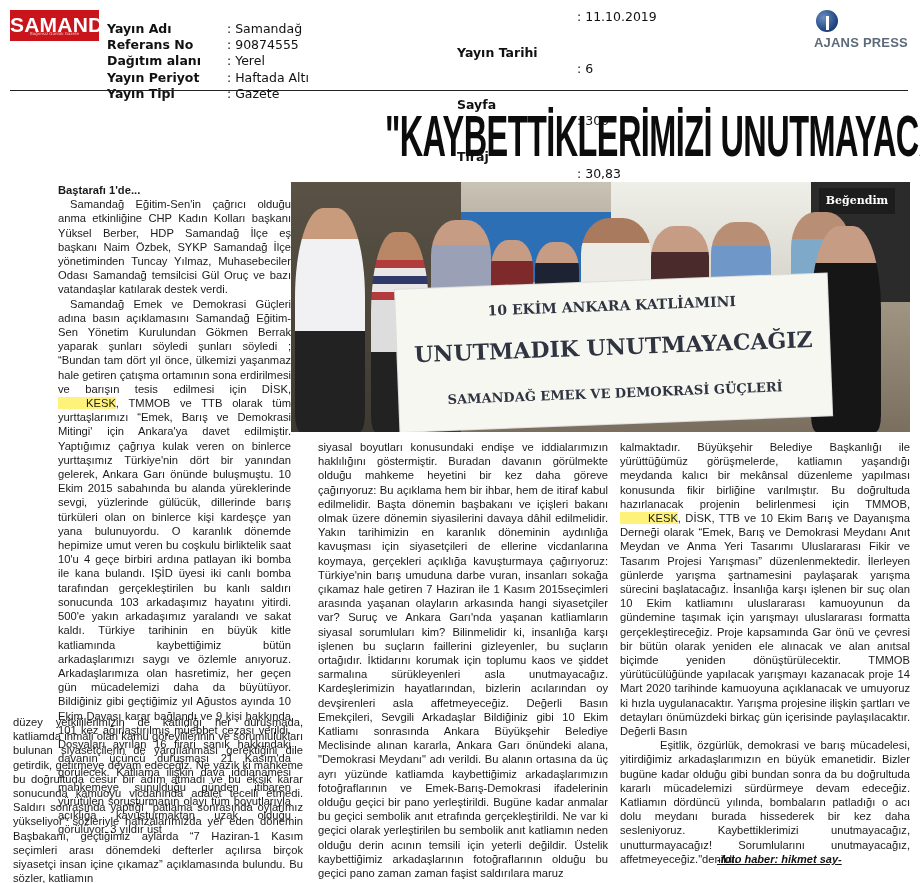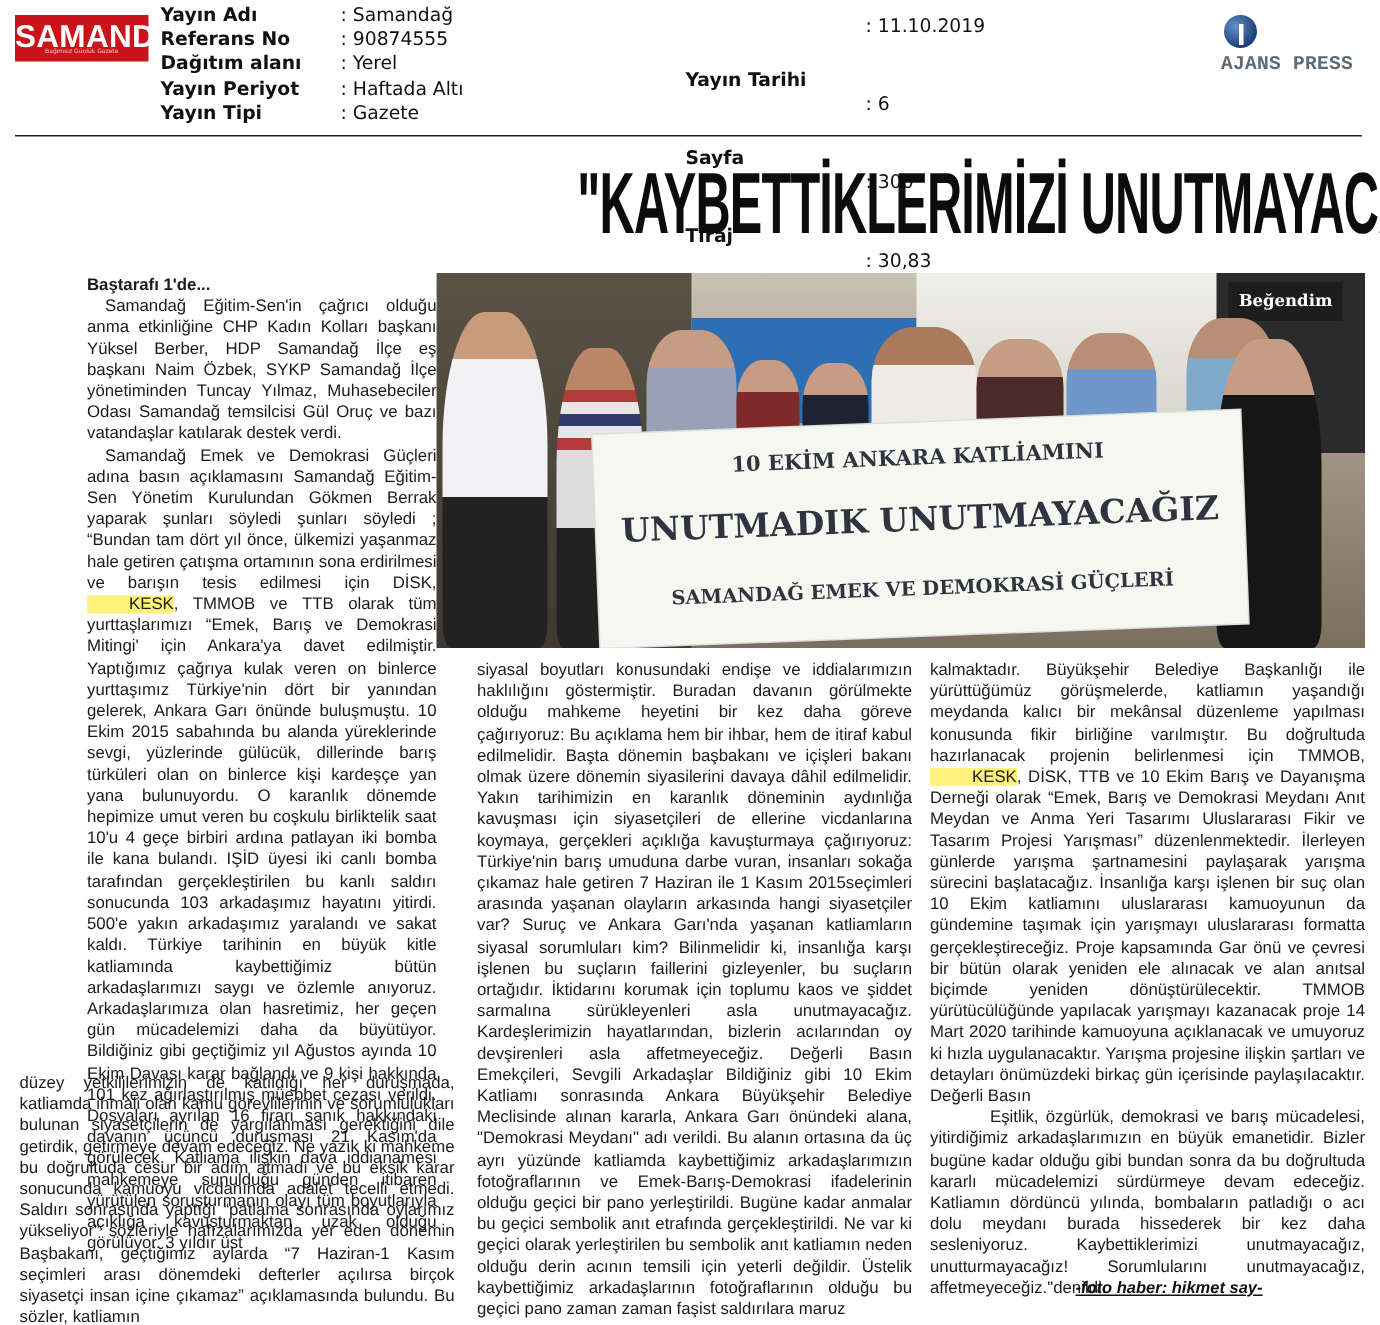--- a/index.html
+++ b/index.html
@@ -4,28 +4,28 @@
 <style>
   html, body { margin:0; padding:0; background:#ffffff; }
   body { width:920px; height:883px; position:relative; overflow:hidden; font-family:"DejaVu Sans", sans-serif; color:#111; }
   .header { position:absolute; left:0; top:0; width:920px; height:92px; }
   .logo { position:absolute; left:10px; top:10px; width:89px; height:31px; background:#c8141a; color:#fff; box-sizing:border-box; }
   .logo .name { position:absolute; left:0; right:0; top:3px; text-align:center; font-family:"Liberation Sans", sans-serif; font-weight:bold; font-size:21px; letter-spacing:0.2px; }
   .logo .tag { position:absolute; left:0; right:0; top:21px; text-align:center; font-size:4px; color:#f3c2c2; }
   .meta { position:absolute; font-size:12.5px; line-height:16.2px; }
   .meta .row { display:flex; white-space:nowrap; }
   .meta .k { font-weight:bold; }
-  .meta-left { left:107px; top:2px; }
+  .meta-left { left:107px; top:21px; }
   .meta-left .k { width:120px; }
   .meta-right { left:457px; top:9px; }
   .meta-right .k { width:120px;margin-top:36px; }
   .ajans { position:absolute; left:810px; top:10px; width:100px; height:40px; }
   .ajans .globe { position:absolute; left:6px; top:0; width:22px; height:22px; border-radius:50%; background:radial-gradient(circle at 35% 35%, #6a8fc4, #1a3f7a 70%); }
   .ajans .globe::after { content:""; position:absolute; left:10px; top:6px; width:3px; height:14px; background:#fff; }
-  .ajans .txt { position:absolute; left:4px; top:25px; font-family:Liberation Mono, monospace; font-weight:bold; font-size:13px; color:#5c6a7a; letter-spacing:0.2px; white-space:nowrap; }
+  .ajans .txt { position:absolute; left:4px; top:25px; font-family:Liberation Sans, sans-serif; font-weight:bold; font-size:13px; color:#5c6a7a; letter-spacing:0.2px; white-space:nowrap; }
   .rule { position:absolute; left:10px; top:90px; width:898px; height:1px; background:#222; }
 
   .headline { position:absolute; left:0; top:100px; width:920px; height:72px; text-align:center; }
   .headline span { display:inline-block; font-family:"Liberation Sans", sans-serif; font-weight:bold; font-size:58px; line-height:72px; color:#0c0c0c; transform:scaleX(0.56); transform-origin:center; white-space:nowrap; letter-spacing:-1px; }
 
   .col { position:absolute; font-family:"Liberation Sans", sans-serif; font-size:11.2px; line-height:14.2px; text-align:justify; color:#1a1a1a; }
   .col p { margin:0; }
   .col1 { left:58px; top:183px; width:233px; }
   .col1b { left:13px; top:715px; width:290px; }
   .col2 { left:318px; top:440px; width:290px; }

